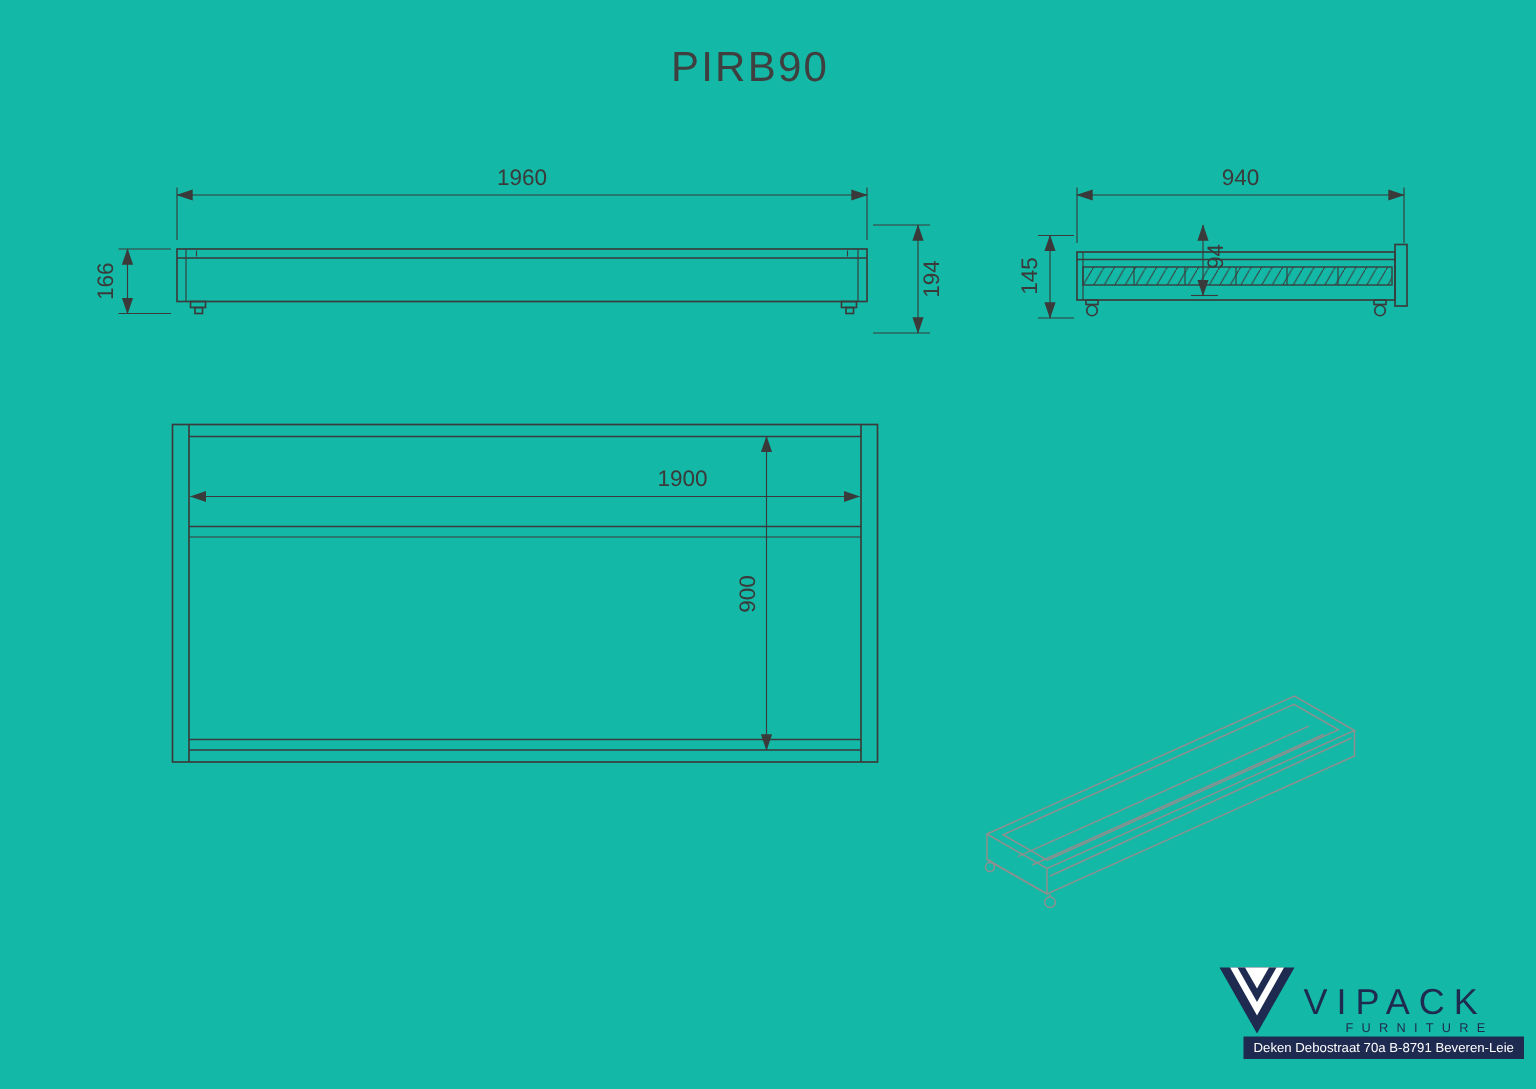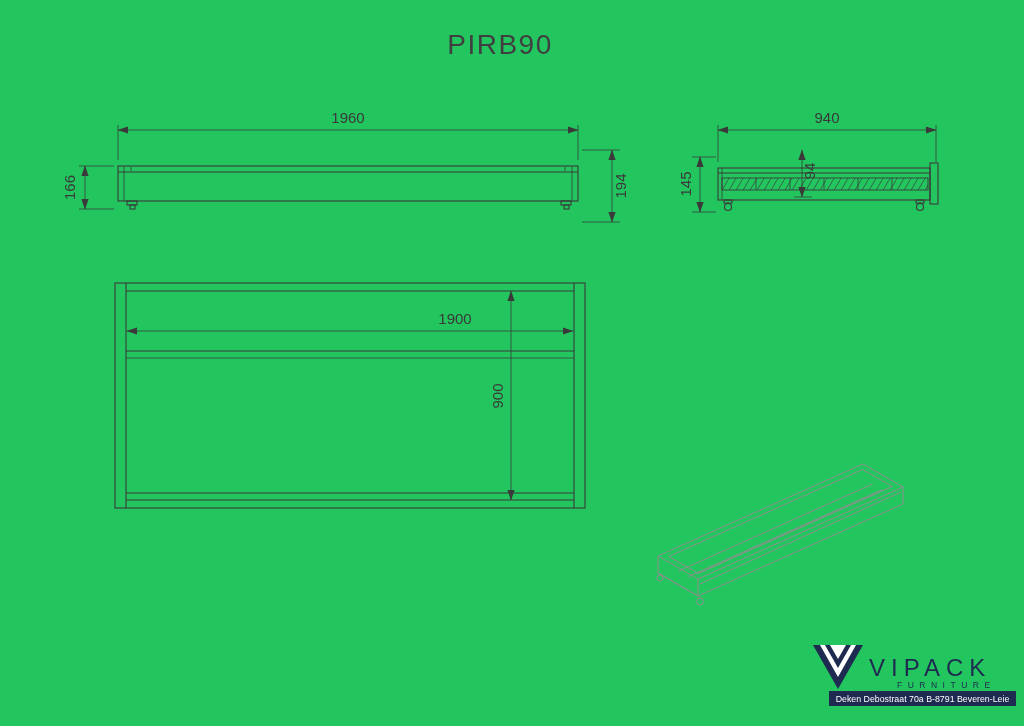--- a/index.html
+++ b/index.html
@@ -8,21 +8,21 @@
     width: 1024px;
     height: 726px;
     background: #ffffff;
     overflow: hidden;
     font-family: "Liberation Sans", sans-serif;
   }
   .page {
     position: relative;
     width: 1024px;
     height: 726px;
-    background: #22c55e;
+    background: #14b8a6;
   }
   svg { display: block; }
 
   .stroke       { stroke: #3a3a3a; fill: none; stroke-width: 1.1; }
   .stroke-thin  { stroke: #3a3a3a; fill: none; stroke-width: 0.75; }
   .iso-stroke   { stroke: #8f8f8f; fill: none; stroke-width: 1; }
 
   .dim-label {
     font-family: "Liberation Sans", sans-serif;
     font-size: 15px;

